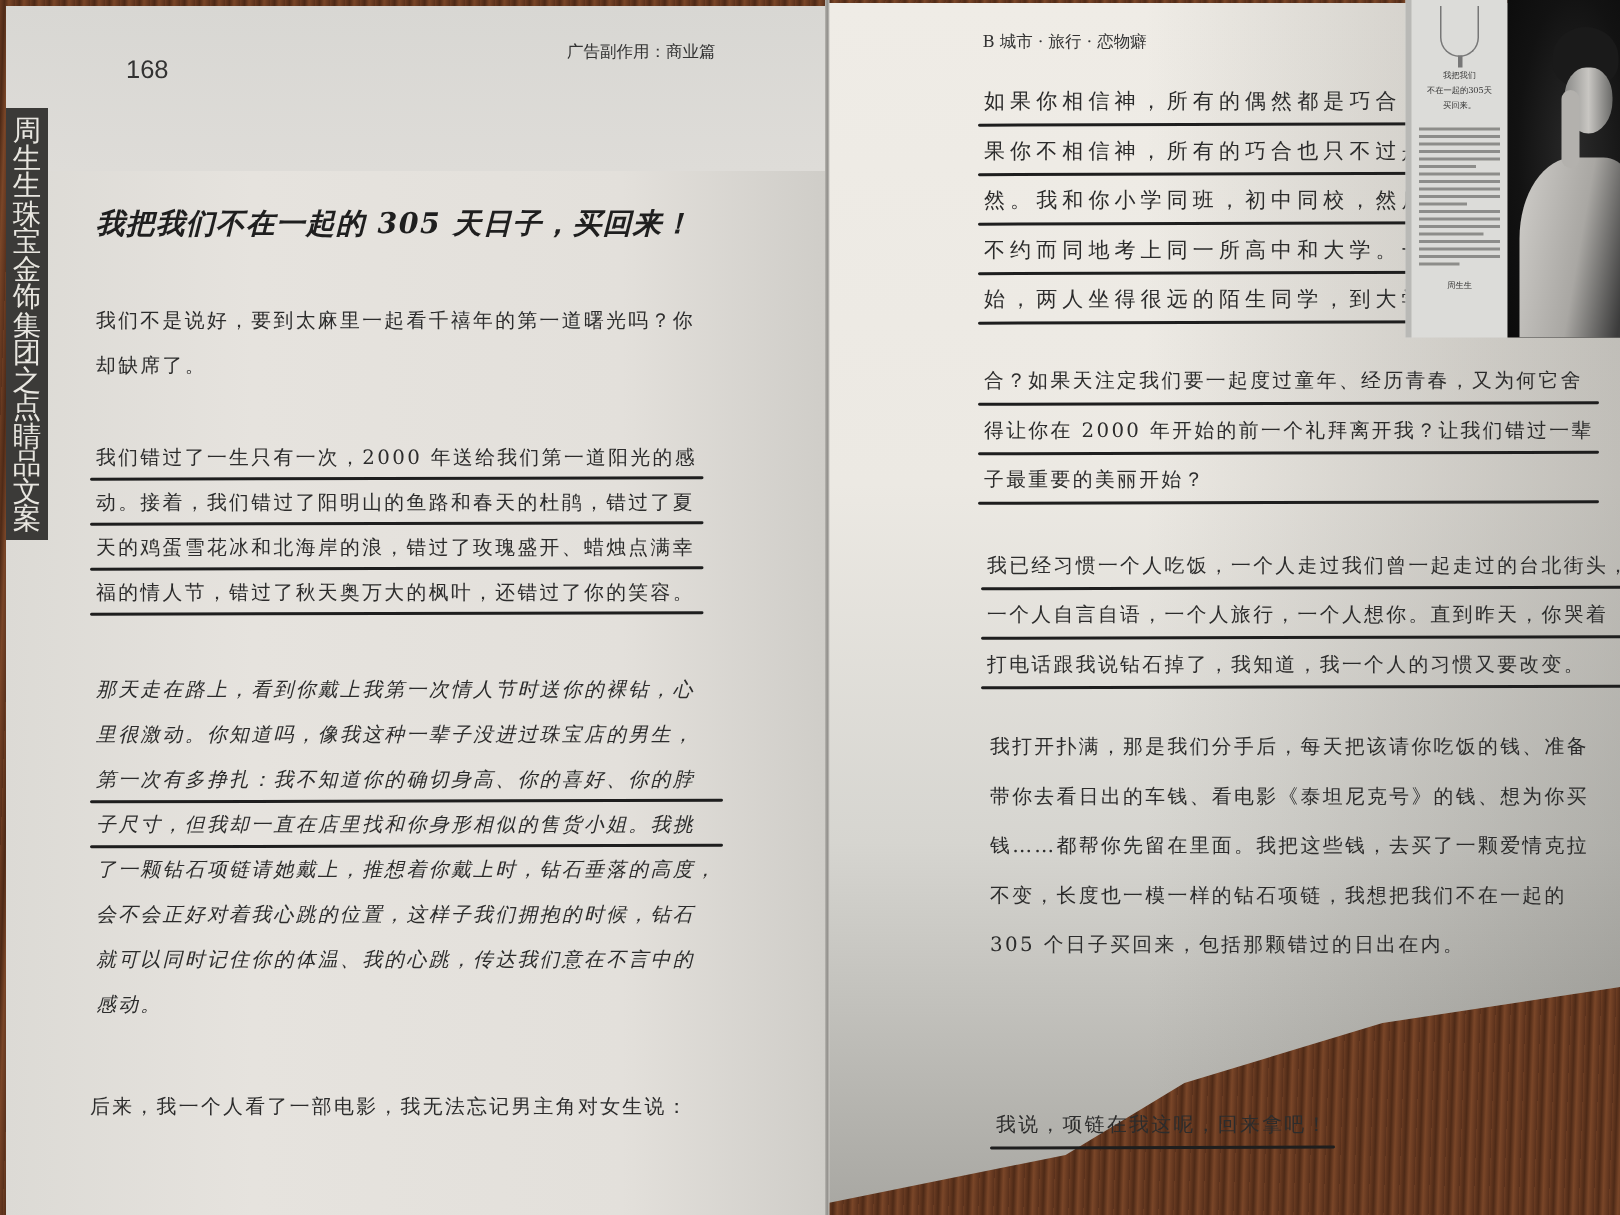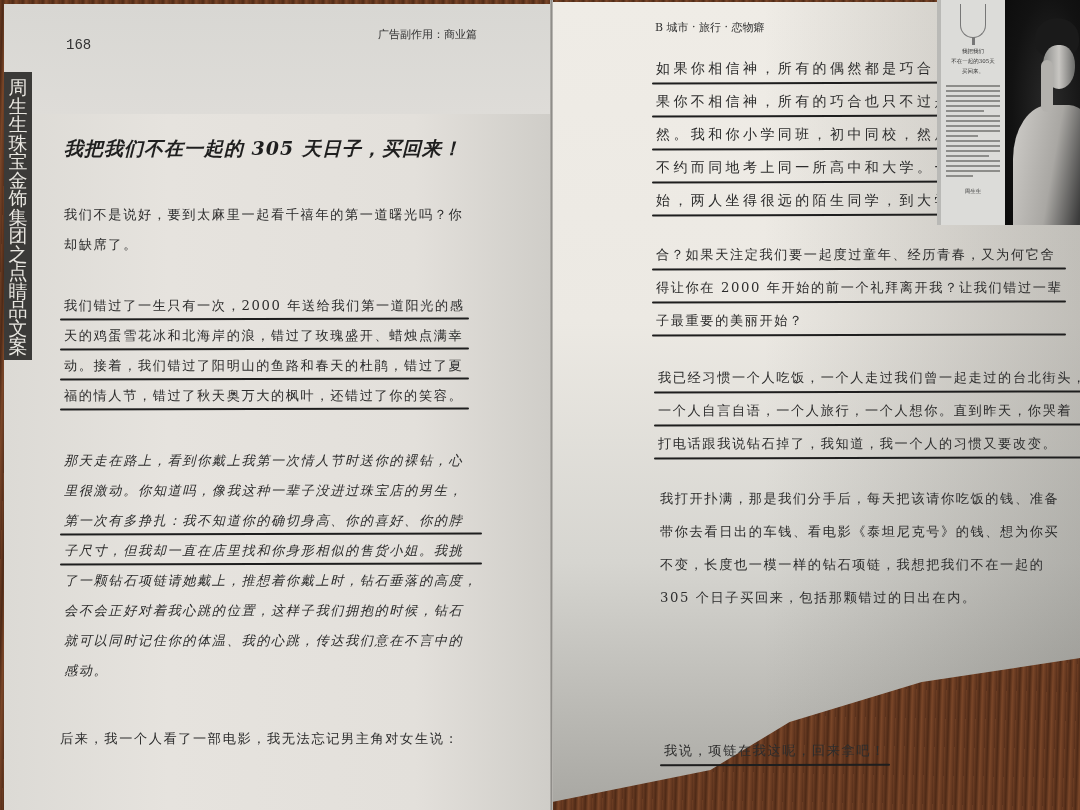--- a/index.html
+++ b/index.html
@@ -38,22 +38,22 @@
   }
   .gutter {
     position: absolute; left: 550px; top: 0; width: 3px; height: 810px;
     background: linear-gradient(90deg, #b8b6b1, #8f8d89, #c9c7c2);
   }
 
   .running-head {
     position: absolute; font-size: 11px; color: #333;
   }
   .page-number {
-    position: absolute; left: 66px; top: 37px;
-    font-family: Liberation Mono, monospace; font-size: 14px; color: #333;
+    position: absolute; left: 84px; top: 37px;
+    font-family: Liberation Sans, sans-serif; font-size: 17px; color: #333;
   }
 
   .side-tab {
     position: absolute; left: 4px; top: 72px; width: 28px; height: 288px;
     background: #3b3a38; color: #e8e6e0;
     display: flex; flex-direction: column; align-items: center; justify-content: flex-start;
     padding-top: 6px; font-size: 19px; line-height: 18.5px;
     font-family: "DejaVu Sans", sans-serif;
   }
   .side-tab span { display: block; }
@@ -155,22 +155,22 @@
 
   <h1 class="title">我把我们不在一起的 305 天日子，买回来！</h1>
 
   <div class="para" style="left:64px; top:200px;">
     <span class="line">我们不是说好，要到太麻里一起看千禧年的第一道曙光吗？你</span>
     <span class="line">却缺席了。</span>
   </div>
 
   <div class="para" style="left:64px; top:291px;">
     <span class="line ul">我们错过了一生只有一次，2000 年送给我们第一道阳光的感</span>
+    <span class="line ul">动。接着，我们错过了阳明山的鱼路和春天的杜鹃，错过了夏</span>
     <span class="line ul">天的鸡蛋雪花冰和北海岸的浪，错过了玫瑰盛开、蜡烛点满幸</span>
-    <span class="line ul">动。接着，我们错过了阳明山的鱼路和春天的杜鹃，错过了夏</span>
     <span class="line ul">福的情人节，错过了秋天奥万大的枫叶，还错过了你的笑容。</span>
   </div>
 
   <div class="para" style="left:64px; top:446px;font-style:italic;">
     <span class="line">那天走在路上，看到你戴上我第一次情人节时送你的裸钻，心</span>
     <span class="line">里很激动。你知道吗，像我这种一辈子没进过珠宝店的男生，</span>
     <span class="line ul">第一次有多挣扎：我不知道你的确切身高、你的喜好、你的脖</span>
     <span class="line ul">子尺寸，但我却一直在店里找和你身形相似的售货小姐。我挑</span>
     <span class="line">了一颗钻石项链请她戴上，推想着你戴上时，钻石垂落的高度，</span>
     <span class="line">会不会正好对着我心跳的位置，这样子我们拥抱的时候，钻石</span>
@@ -197,20 +197,21 @@
 
   <div class="para right" style="left:658px; top:361px;">
     <span class="line ul">我已经习惯一个人吃饭，一个人走过我们曾一起走过的台北街头，</span>
     <span class="line ul">一个人自言自语，一个人旅行，一个人想你。直到昨天，你哭着</span>
     <span class="line ul">打电话跟我说钻石掉了，我知道，我一个人的习惯又要改变。</span>
   </div>
 
   <div class="para right" style="left:660px; top:482px;">
     <span class="line">我打开扑满，那是我们分手后，每天把该请你吃饭的钱、准备</span>
     <span class="line">带你去看日出的车钱、看电影《泰坦尼克号》的钱、想为你买</span>
+    <span class="line">钱……都帮你先留在里面。我把这些钱，去买了一颗爱情克拉</span>
     <span class="line">不变，长度也一模一样的钻石项链，我想把我们不在一起的</span>
     <span class="line">305 个日子买回来，包括那颗错过的日出在内。</span>
   </div>
 
   <div class="para right" style="left:664px; top:734px;text-align:center;">
     <span class="line ul">我说，项链在我这呢，回来拿吧！</span>
   </div>
 
   <div class="ad-thumb">
     <div class="ad-text">

